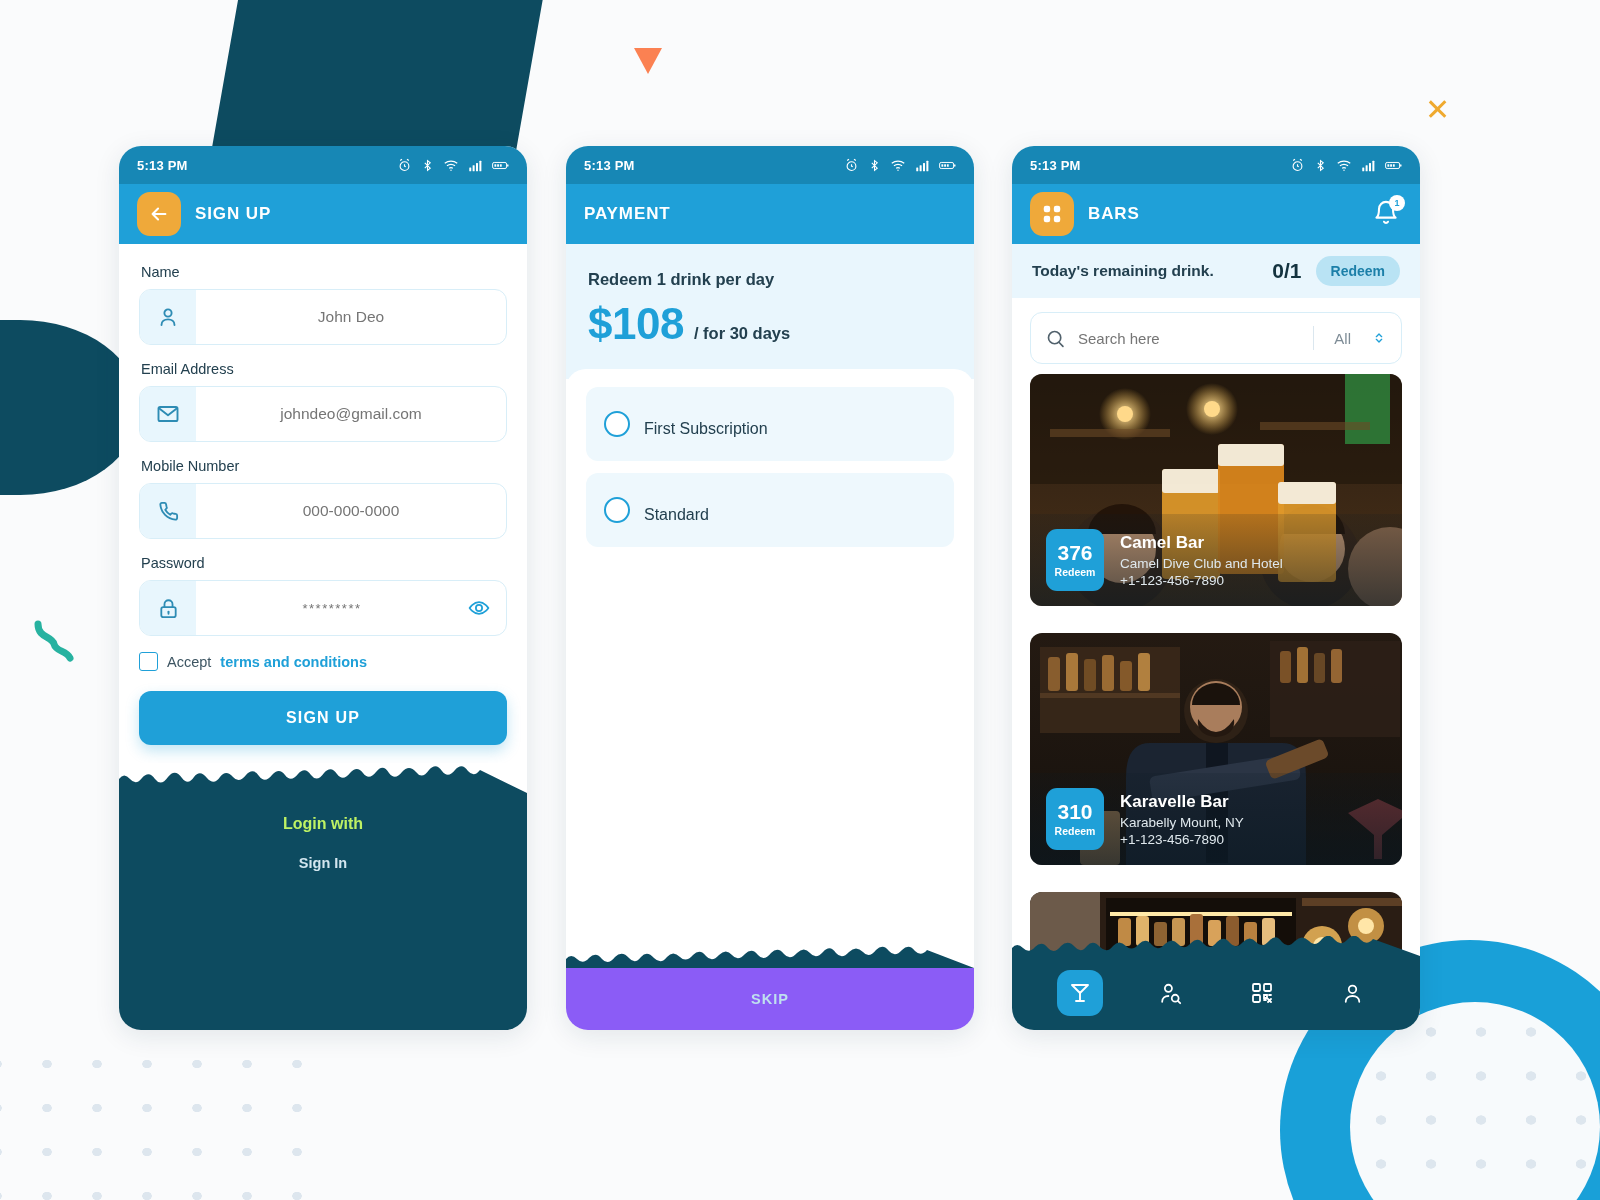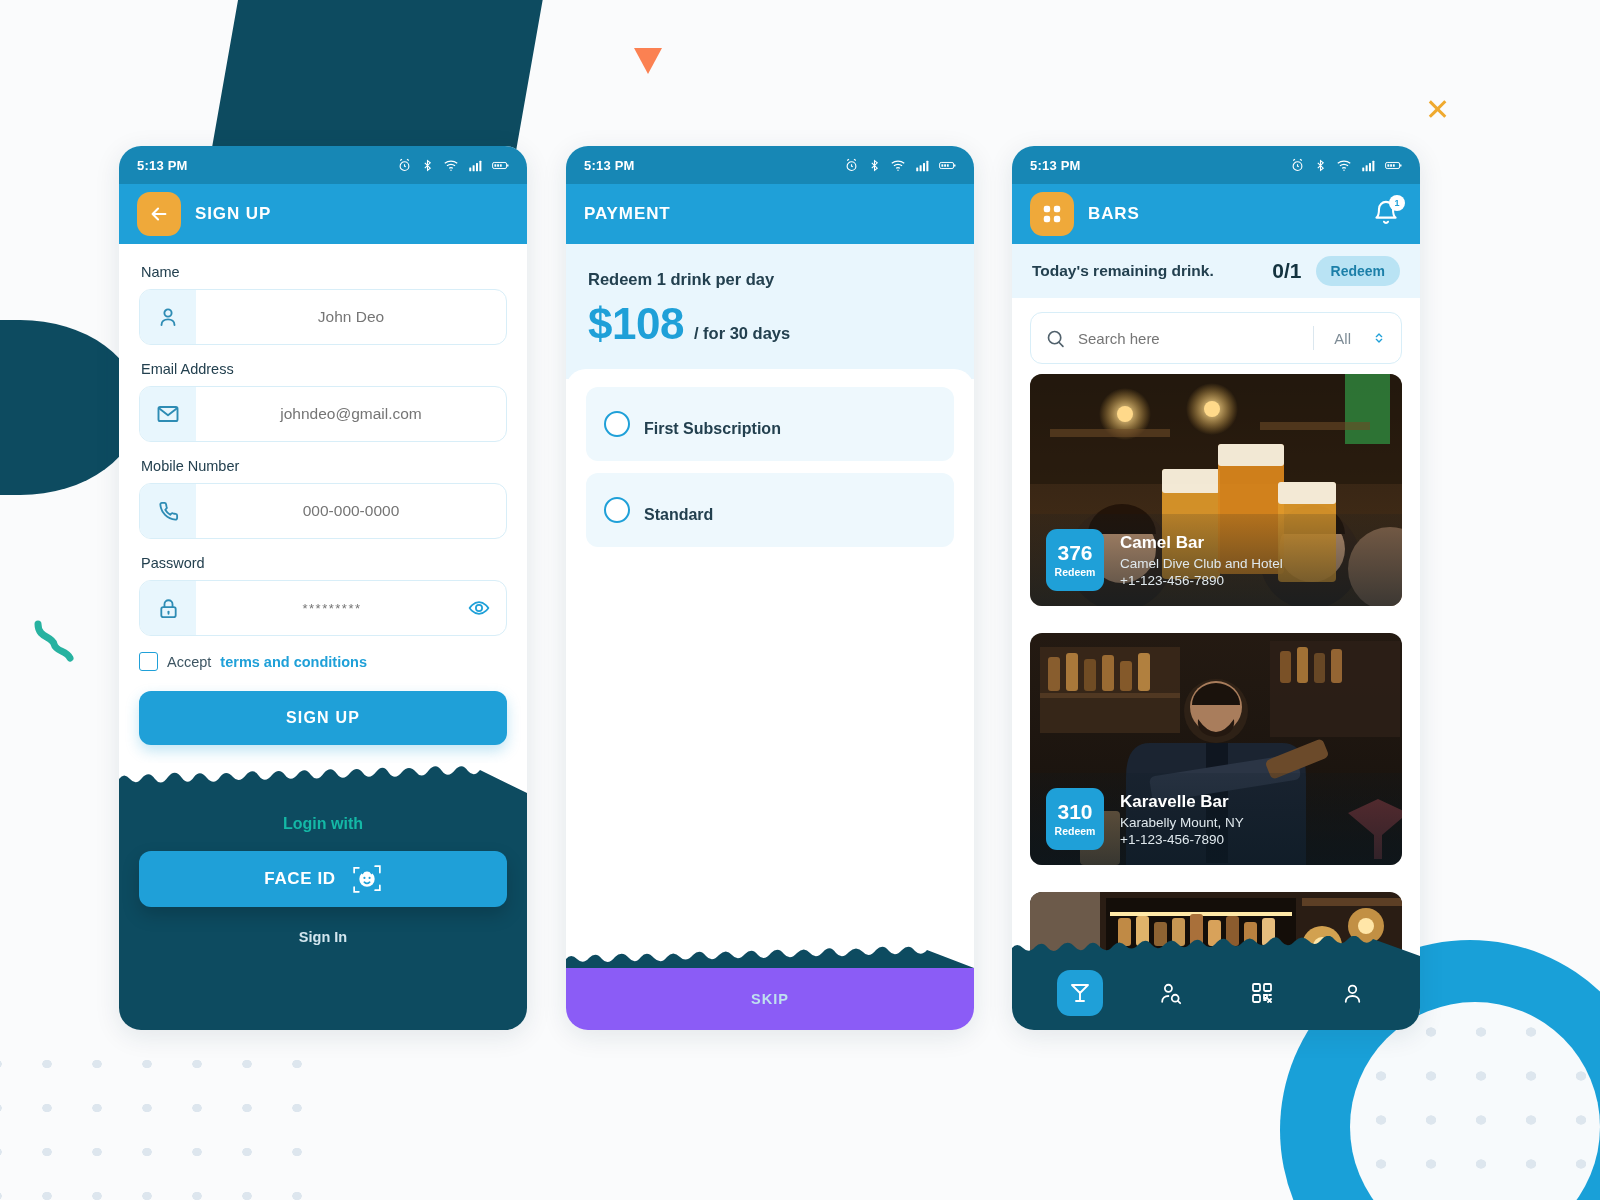--- a/index.html
+++ b/index.html
@@ -132,21 +132,21 @@
   .terms .t1 { font-size: 14.5px; color:#3d5562; }
   .terms .t2 { font-size: 14.5px; color:#1fa0d8; font-weight:700; }
 
   .primary-btn {
     margin-top: 20px; height: 54px; border-radius: 12px; background: #1fa0d8;
     color:#fff; font-weight:700; font-size:16px; letter-spacing:1.2px;
     display:flex;align-items:center;justify-content:center;
     box-shadow: 0 6px 14px rgba(31,160,216,.28);
   }
   .dark-panel { background:#0d4b60; padding: 22px 20px 0 20px; flex:1; }
-  .login-with { text-align:center; color:#14b8a6; font-weight:700; font-size:16px; margin-bottom: 18px;}
+  .login-with { text-align:center; color:#bef264; font-weight:700; font-size:16px; margin-bottom: 18px;}
   .faceid-btn {
     height: 56px; border-radius: 12px; background:#1fa0d8;
     display:flex;align-items:center;justify-content:center;gap:16px;
     color:#fff;font-weight:700;font-size:17px;letter-spacing:.6px;
     box-shadow: 0 8px 18px rgba(0,0,0,.18);
   }
   .signin { text-align:center; color:#d3e6ef; font-weight:700; font-size:14.5px; margin-top: 22px;}
 
   .phone-body { display:flex; flex-direction:column; height: calc(884px - 98px); }
 
@@ -158,21 +158,21 @@
   .pay-per { font-size: 16.5px; font-weight:700; color:#23404f;}
   .pay-card {
     background:#fff; border-radius: 20px 20px 0 0; margin-top:-10px;
     padding: 18px 20px 0 20px; flex: 1;
   }
   .opt {
     display:flex; align-items:center; gap:14px; height: 74px;
     background:#eef8fd; border-radius: 12px; padding: 0 18px; margin-bottom: 12px;
   }
   .radio { width: 26px; height:26px; border-radius:50%; border:2.3px solid #1fa0d8; background:#fff; flex:0 0 auto;}
-  .opt-label { font-size: 16px; color:#23404f; font-weight:700;margin-top:9px;}
+  .opt-label { font-size: 16px; color:#23404f; font-weight:400;margin-top:9px;}
   .skip-bar { background:#8b5cf6; height: 62px; display:flex;align-items:center;justify-content:center;
     color:#bfe0ef; font-weight:700; letter-spacing:1px; font-size:14.5px;}
 
   
   .remaining {
     background:#e9f6fd; height: 54px; display:flex;align-items:center;
     padding: 8px 20px; gap: 14px;
   }
   .rem-text { font-size: 15.5px; color:#23404f; font-weight:700; flex:1;}
   .rem-count { font-size: 21px; font-weight:800; color:#14333f;}
@@ -338,31 +338,20 @@
         <div class="primary-btn">SIGN UP</div>
       </div>
 
       <svg class="torn" viewBox="0 0 408 30" preserveAspectRatio="none" style="height:30px;margin-top:18px;display:block">
         <rect x="0" y="0" width="408" height="30" fill="#ffffff"></rect>
         <path fill="#0d4b60" d="M0,16 q5,-7 11,0 q6,7 12,-1 q7,-8 13,1 q6,8 13,-2 q7,-9 14,1 q6,8 12,-1 q6,-8 13,1 q7,8 13,-1 q6,-8 13,0 q6,7 13,-2 q7,-8 13,1 q6,8 13,-1 q7,-8 13,0 q6,8 13,-1 q7,-8 13,1 q6,8 13,-2 q7,-8 13,1 q6,8 13,-1 q7,-8 13,0 q6,8 13,-1 q7,-9 13,1 q6,8 13,-1 q7,-8 14,0 q6,8 13,-2 q7,-8 13,1 q6,8 13,-1 q7,-8 13,1 q6,7 12,-1 L408,30 L0,30 Z"></path>
       </svg>
 
       <div class="dark-panel">
         <div class="login-with">Login with</div>
-        <div class="faceid-btn">
-          <span>FACE ID</span>
-          <svg width="30" height="30" viewBox="0 0 28 28" fill="none" stroke="#fff" stroke-width="1.6" stroke-linecap="round">
-            <path d="M2 8V3.6h4.4M21.6 2h4.4V8M26 20v4.4h-4.4M6.4 26H2v-4.4"></path>
-            <circle cx="14" cy="14" r="7.2" fill="#fff" stroke="none"></circle>
-            <path d="M9.6 8.6a5 5 0 018.8 0" stroke="#1fa0d8" stroke-width="1.7"></path>
-            <circle cx="11.6" cy="13" r="1" fill="#1fa0d8" stroke="none"></circle>
-            <circle cx="16.4" cy="13" r="1" fill="#1fa0d8" stroke="none"></circle>
-            <path d="M11.5 17c1.4 1.3 3.6 1.3 5 0" stroke="#1fa0d8" stroke-width="1.6"></path>
-          </svg>
-        </div>
         <div class="signin">Sign In</div>
       </div>
     </div>
   </div>
 
   <div class="phone" id="phone2">
     <div class="statusbar">
       <span class="time">5:13 PM</span>
       <span class="sb-icons">
         <svg width="15" height="15" viewBox="0 0 24 24" fill="none" stroke="#fff" stroke-width="1.8">

